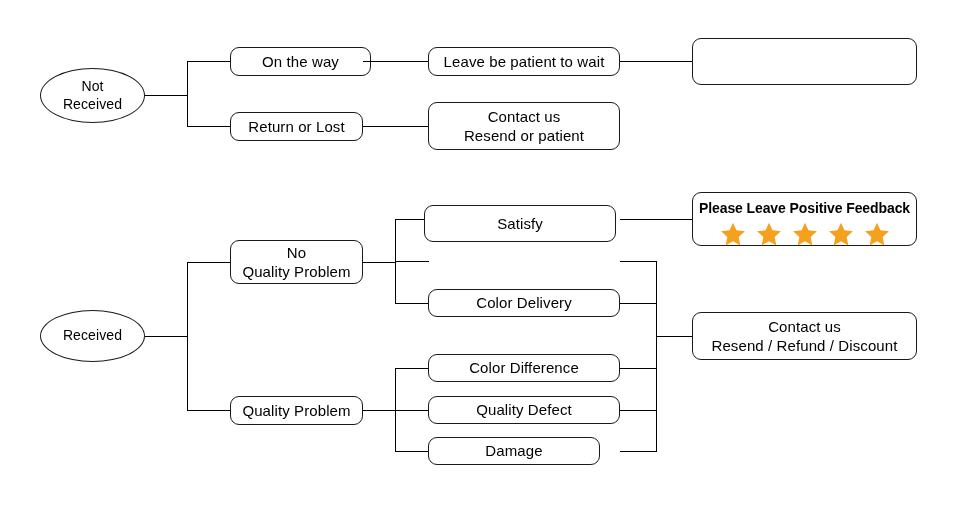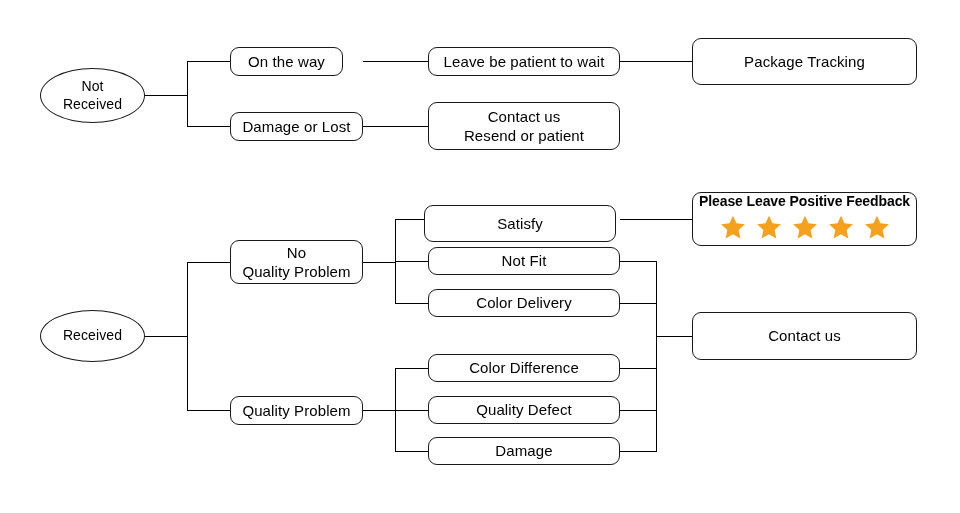--- a/index.html
+++ b/index.html
@@ -44,20 +44,21 @@
   .rounded { border-radius: 9px; }
   .ellipse {
     border-radius: 50%;
     font-size: 14px;
   }
   .node .ln { display: block; white-space: nowrap; }
 
   
   .feedback {
     justify-content: flex-start;
+    padding-top: 7px;
   }
   .feedback .fb-title {
     font-size: 14px;
     font-weight: bold;
     white-space: nowrap;
     letter-spacing: -0.1px;
   }
   .stars {
     display: flex;
     gap: 10px;
@@ -80,45 +81,44 @@
   </div>
 
   <div class="line-h" style="left:145px; top:95px; width:43px;"></div>
 
   <div class="line-v" style="left:187px; top:61px; height:65px;"></div>
 
   <div class="line-h" style="left:187px; top:61px; width:44px;"></div>
 
   <div class="line-h" style="left:187px; top:126px; width:44px;"></div>
 
-  <div class="node rounded" style="left:230px; top:47px; width:113px; height:29px;">
+  <div class="node rounded" style="left:230px; top:47px; width:141px; height:29px;">
     <span class="ln">On the way</span>
   </div>
 
   <div class="node rounded" style="left:230px; top:112px; width:133px; height:29px;">
-    <span class="ln">Damage or Lost</span>
+    <span class="ln">Return or Lost</span>
   </div>
 
   <div class="line-h" style="left:363px; top:61px; width:65px;"></div>
 
   <div class="line-h" style="left:363px; top:126px; width:65px;"></div>
 
   <div class="node rounded" style="left:428px; top:47px; width:192px; height:29px;">
     <span class="ln">Leave be patient to wait</span>
   </div>
 
   <div class="node rounded" style="left:428px; top:102px; width:192px; height:48px;">
     <span class="ln">Contact us</span>
     <span class="ln">Resend or patient</span>
   </div>
 
   <div class="line-h" style="left:620px; top:61px; width:72px;"></div>
 
   <div class="node rounded" style="left:692px; top:38px; width:225px; height:47px;">
-    <span class="ln">Package Tracking</span>
   </div>
 
   <div class="node ellipse" style="left:40px; top:310px; width:105px; height:52px;">
     <span class="ln">Received</span>
   </div>
 
   <div class="line-h" style="left:145px; top:336px; width:43px;"></div>
   <div class="line-v" style="left:187px; top:262px; height:148px;"></div>
   <div class="line-h" style="left:187px; top:262px; width:44px;"></div>
   <div class="line-h" style="left:187px; top:410px; width:44px;"></div>
@@ -140,33 +140,30 @@
 
   <div class="line-h" style="left:363px; top:410px; width:33px;"></div>
   <div class="line-v" style="left:395px; top:368px; height:83px;"></div>
   <div class="line-h" style="left:395px; top:368px; width:34px;"></div>
   <div class="line-h" style="left:395px; top:410px; width:34px;"></div>
   <div class="line-h" style="left:395px; top:451px; width:34px;"></div>
 
   <div class="node rounded" style="left:424px; top:205px; width:192px; height:37px;">
     <span class="ln">Satisfy</span>
   </div>
-  <div class="node rounded" style="left:428px; top:247px; width:192px; height:28px;">
-    <span class="ln">Not Fit</span>
-  </div>
   <div class="node rounded" style="left:428px; top:289px; width:192px; height:28px;">
     <span class="ln">Color Delivery</span>
   </div>
   <div class="node rounded" style="left:428px; top:354px; width:192px; height:28px;">
     <span class="ln">Color Difference</span>
   </div>
   <div class="node rounded" style="left:428px; top:396px; width:192px; height:28px;">
     <span class="ln">Quality Defect</span>
   </div>
-  <div class="node rounded" style="left:428px; top:437px; width:192px; height:28px;">
+  <div class="node rounded" style="left:428px; top:437px; width:172px; height:28px;">
     <span class="ln">Damage</span>
   </div>
 
   <div class="line-h" style="left:620px; top:219px; width:72px;"></div>
 
   <div class="line-h" style="left:620px; top:261px; width:37px;"></div>
   <div class="line-h" style="left:620px; top:303px; width:37px;"></div>
   <div class="line-h" style="left:620px; top:368px; width:37px;"></div>
   <div class="line-h" style="left:620px; top:410px; width:37px;"></div>
   <div class="line-h" style="left:620px; top:451px; width:37px;"></div>
@@ -199,15 +196,16 @@
       <span class="star">
         <svg viewBox="0 0 24 24" width="26" height="26" aria-hidden="true">
             <polygon points="12,1.5 15.2,8.6 23,9.5 17.2,14.8 18.8,22.5 12,18.6 5.2,22.5 6.8,14.8 1,9.5 8.8,8.6" fill="#f5a11e"></polygon>
           </svg>
       </span>
     </span>
   </div>
 
   <div class="node rounded" style="left:692px; top:312px; width:225px; height:48px;">
     <span class="ln">Contact us</span>
+    <span class="ln">Resend / Refund / Discount</span>
   </div>
 
 </div>
 
 </body></html>

